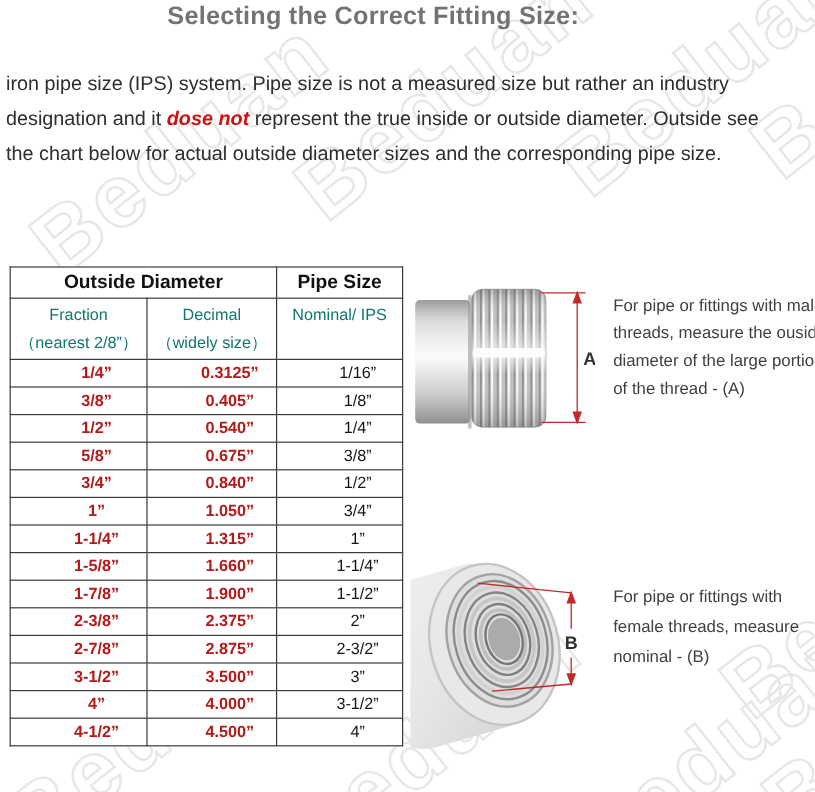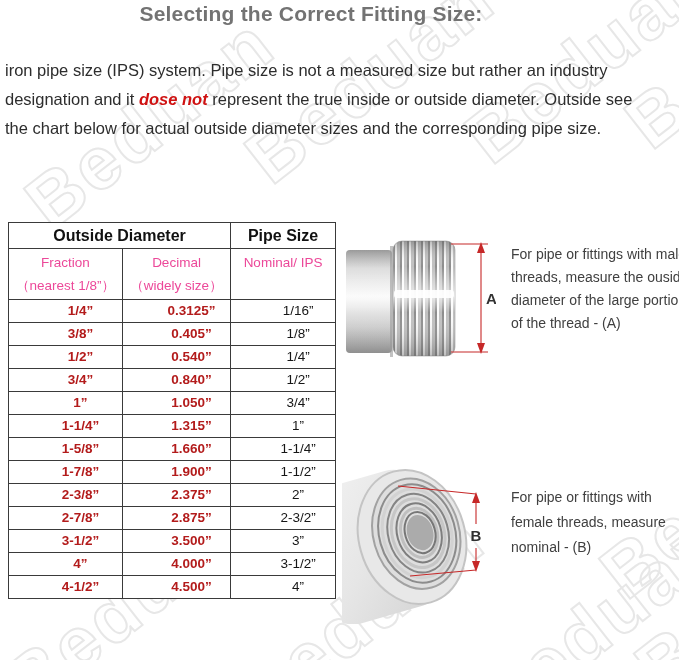--- a/index.html
+++ b/index.html
@@ -35,21 +35,21 @@
     border-collapse:collapse; table-layout:fixed; width:327px;
     background:#fff;
   }
   table.sizes th, table.sizes td {
     border:1px solid #3a3a3a; text-align:center; padding:0;
     overflow:hidden;
   }
   .col-frac { width:114px; } .col-dec { width:108px; } .col-pipe { width:105px; }
   tr.ghead th { height:25px; font-size:16px; font-weight:700; color:#111;margin-top:16px; }
   tr.shead th {
-    height:48px; font-size:13.5px; font-weight:400; color:#ec4899;
+    height:48px; font-size:13.5px; font-weight:400; color:#0f766e;
     vertical-align:top; line-height:23px; padding-top:2px;
   }
   tr.drow td { height:22px; font-size:13.5px; line-height:22px;padding-left:30px; }
   td.frac, td.dec { color:#b31b1b; font-weight:700; }
   td.pipe { color:#161616; font-weight:400; }
   
   .fig { position:absolute; z-index:1; }
   .fig-male { left:344px; top:228px; }
   .fig-female { left:342px; top:452px; }
   
@@ -92,21 +92,21 @@
         <col class="col-pipe">
       </colgroup>
     <thead>
       <tr class="ghead">
         <th colspan="2">Outside Diameter</th>
         <th>Pipe Size</th>
       </tr>
       <tr class="shead">
         <th>
           <div>Fraction</div>
-          <div>（nearest 1/8”）</div>
+          <div>（nearest 2/8”）</div>
         </th>
         <th>
           <div>Decimal</div>
           <div>（widely size）</div>
         </th>
         <th>Nominal/ IPS</th>
       </tr>
     </thead>
     <tbody>
       <tr class="drow">
@@ -116,20 +116,25 @@
         </tr>
       <tr class="drow">
           <td class="frac">3/8”</td>
           <td class="dec">0.405”</td>
           <td class="pipe">1/8”</td>
         </tr>
       <tr class="drow">
           <td class="frac">1/2”</td>
           <td class="dec">0.540”</td>
           <td class="pipe">1/4”</td>
+        </tr>
+      <tr class="drow">
+          <td class="frac">5/8”</td>
+          <td class="dec">0.675”</td>
+          <td class="pipe">3/8”</td>
         </tr>
       <tr class="drow">
           <td class="frac">3/4”</td>
           <td class="dec">0.840”</td>
           <td class="pipe">1/2”</td>
         </tr>
       <tr class="drow">
           <td class="frac">1”</td>
           <td class="dec">1.050”</td>
           <td class="pipe">3/4”</td>

